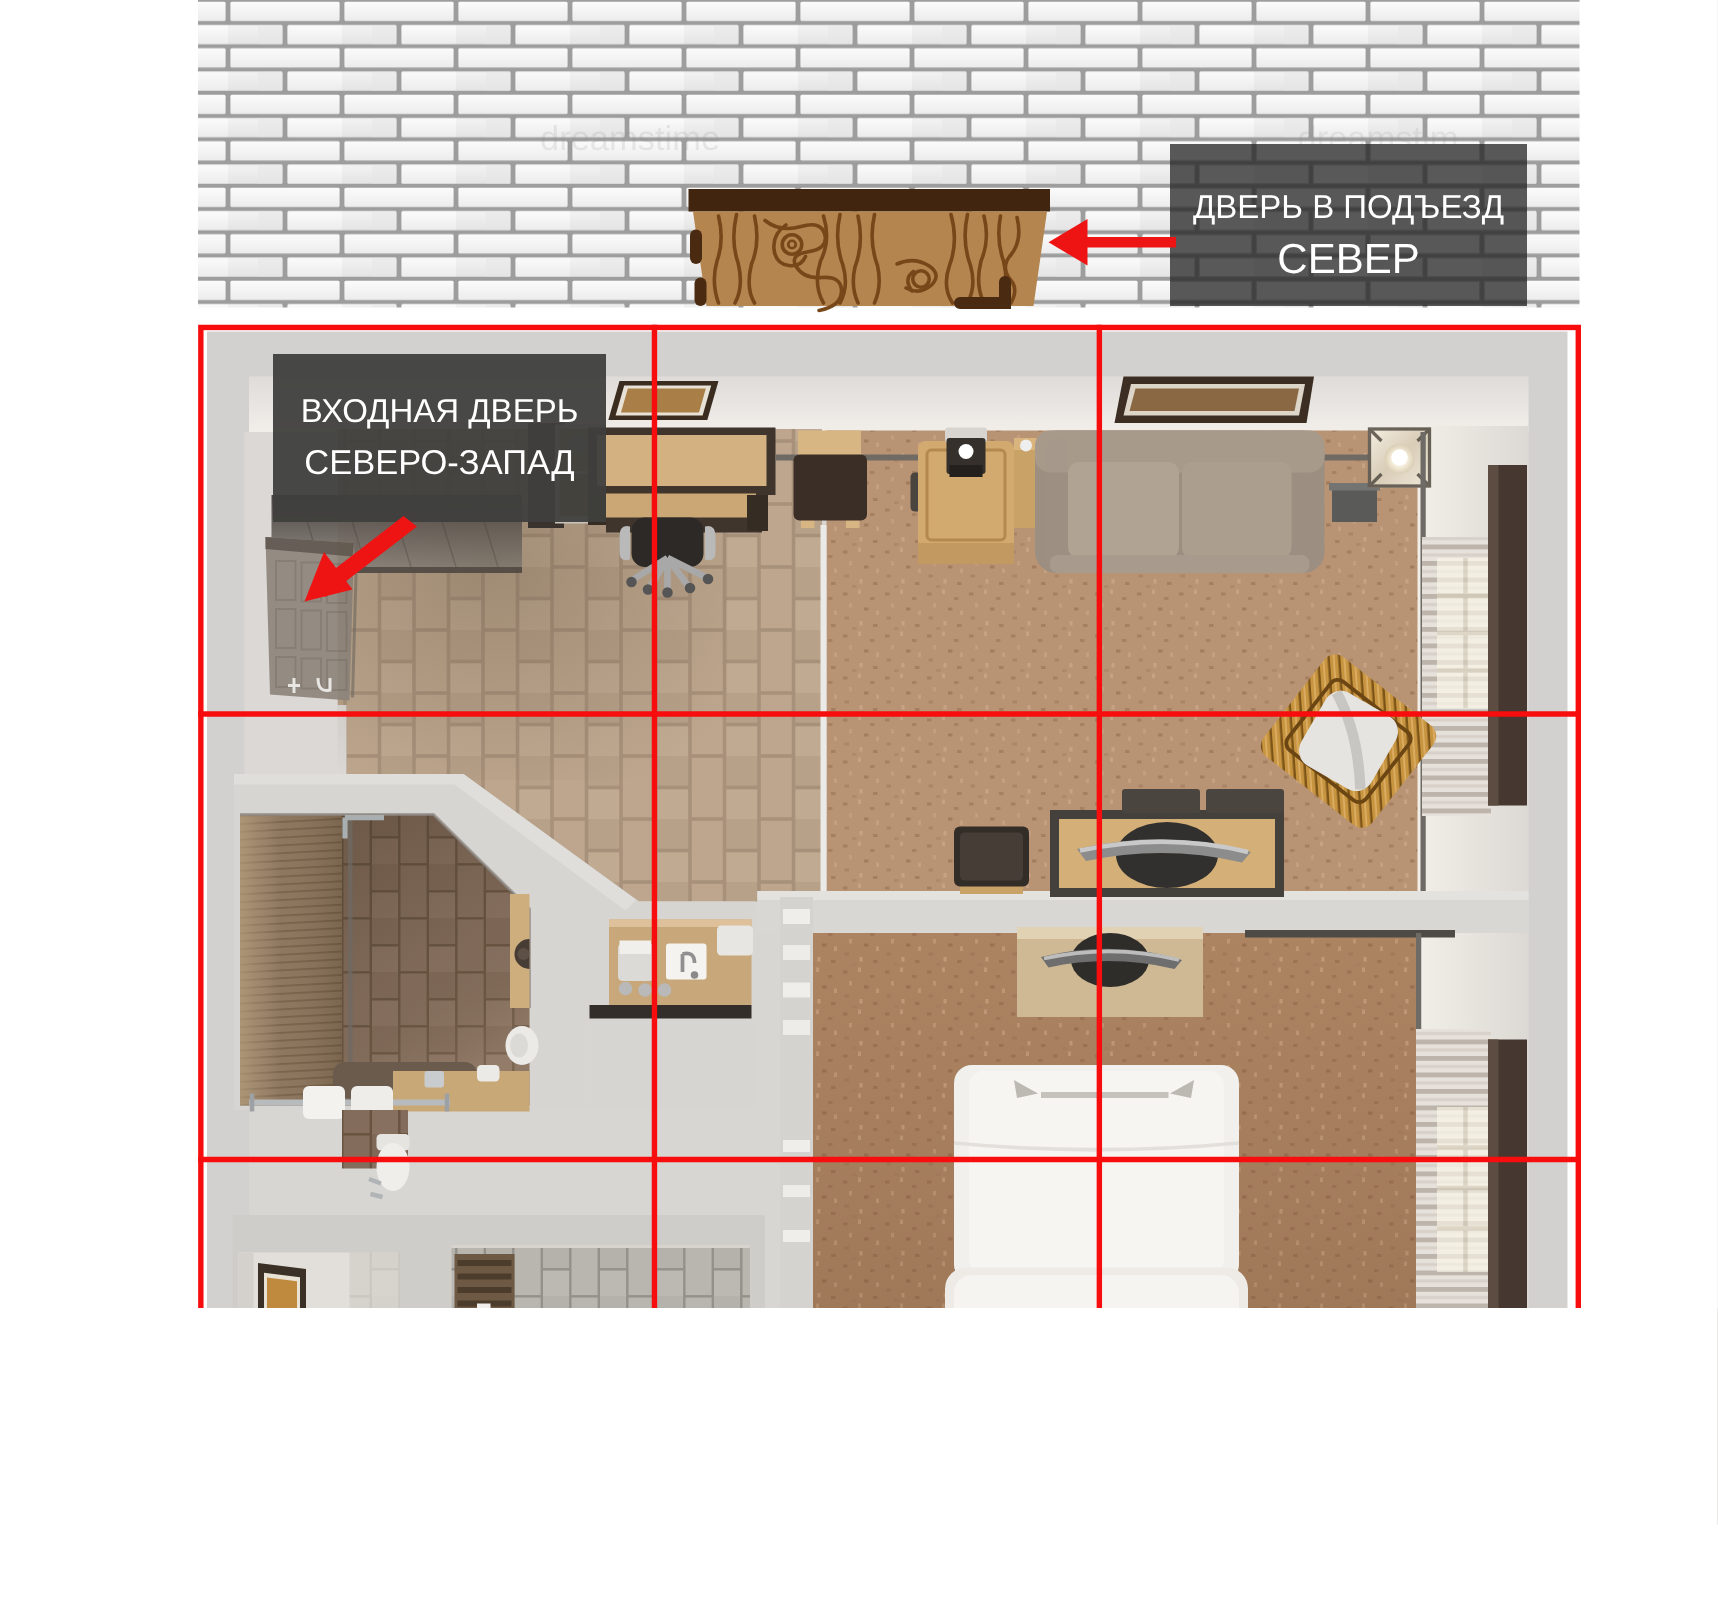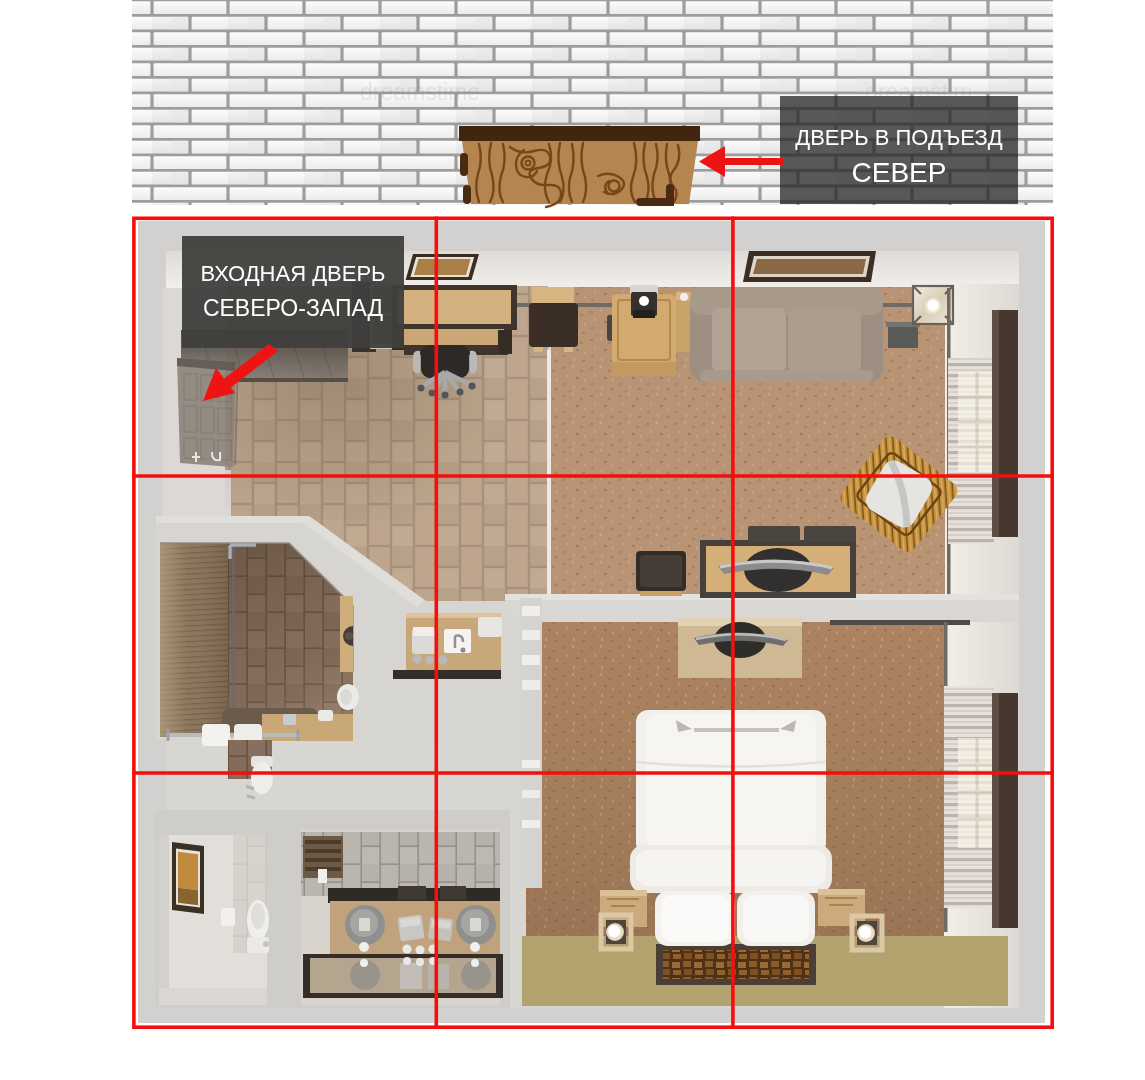--- a/index.html
+++ b/index.html
@@ -1,16 +1,16 @@
 <!DOCTYPE html>
 <html><head>
 <meta charset="utf-8">
 <style>
   html,body{margin:0;padding:0;background:#ffffff;}
-  #page{width:1145px;height:1080px;position:relative;overflow:hidden;font-family:"Liberation Sans", sans-serif;}
+  #page{width:1145px;height:872px;position:relative;overflow:hidden;font-family:"Liberation Sans", sans-serif;}
 </style>
 </head>
 <body>
 <div id="page">
 <svg width="1145" height="1080" viewBox="0 0 1145 1080">
 <defs>
   <linearGradient id="brickface" x1="0" y1="0" x2="0" y2="1">
     <stop offset="0" stop-color="#fbfbfb"></stop>
           <stop offset="1" stop-color="#ececec"></stop>
   </linearGradient>

